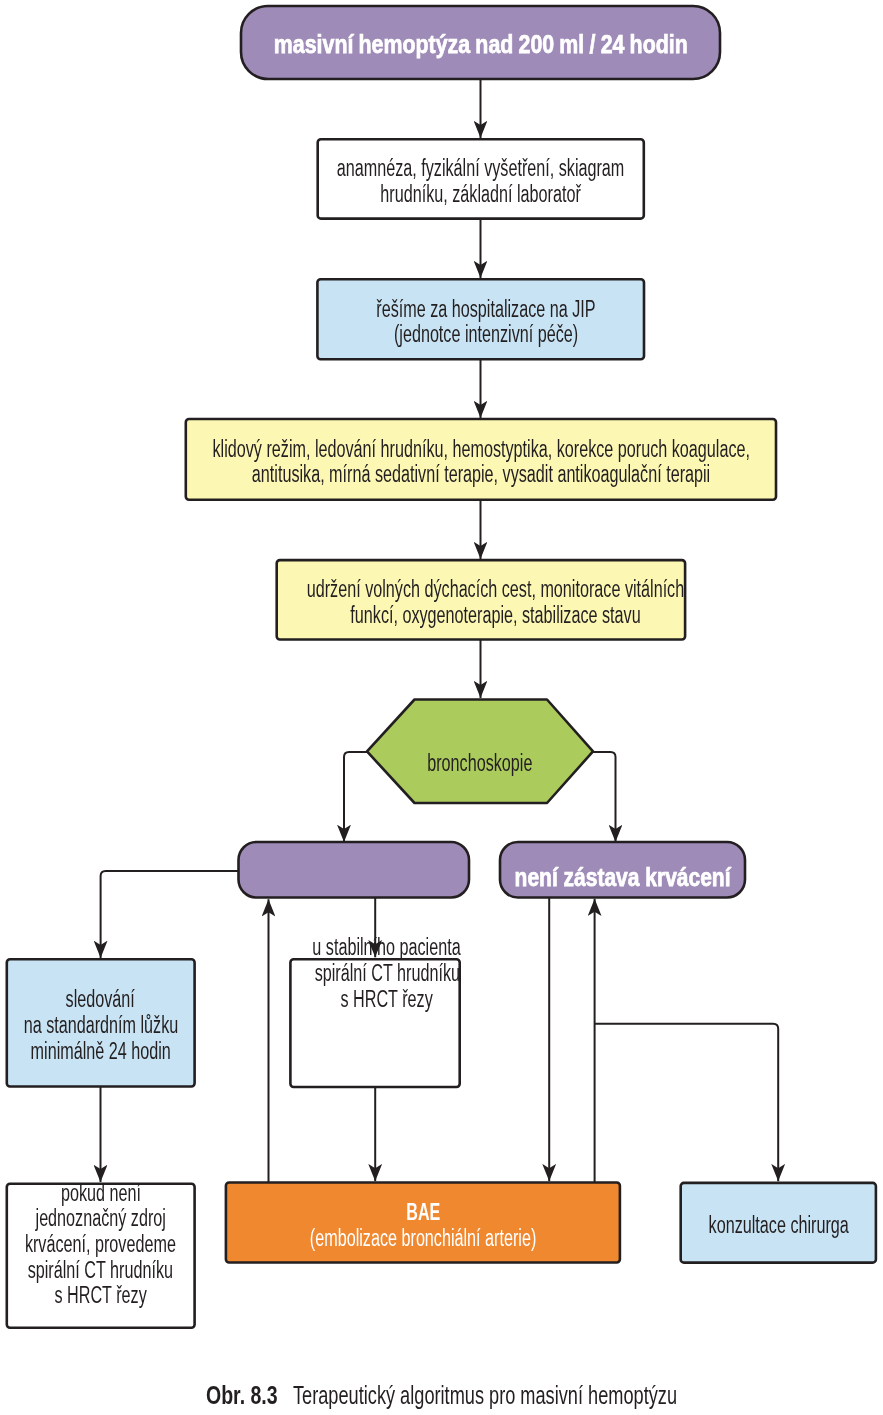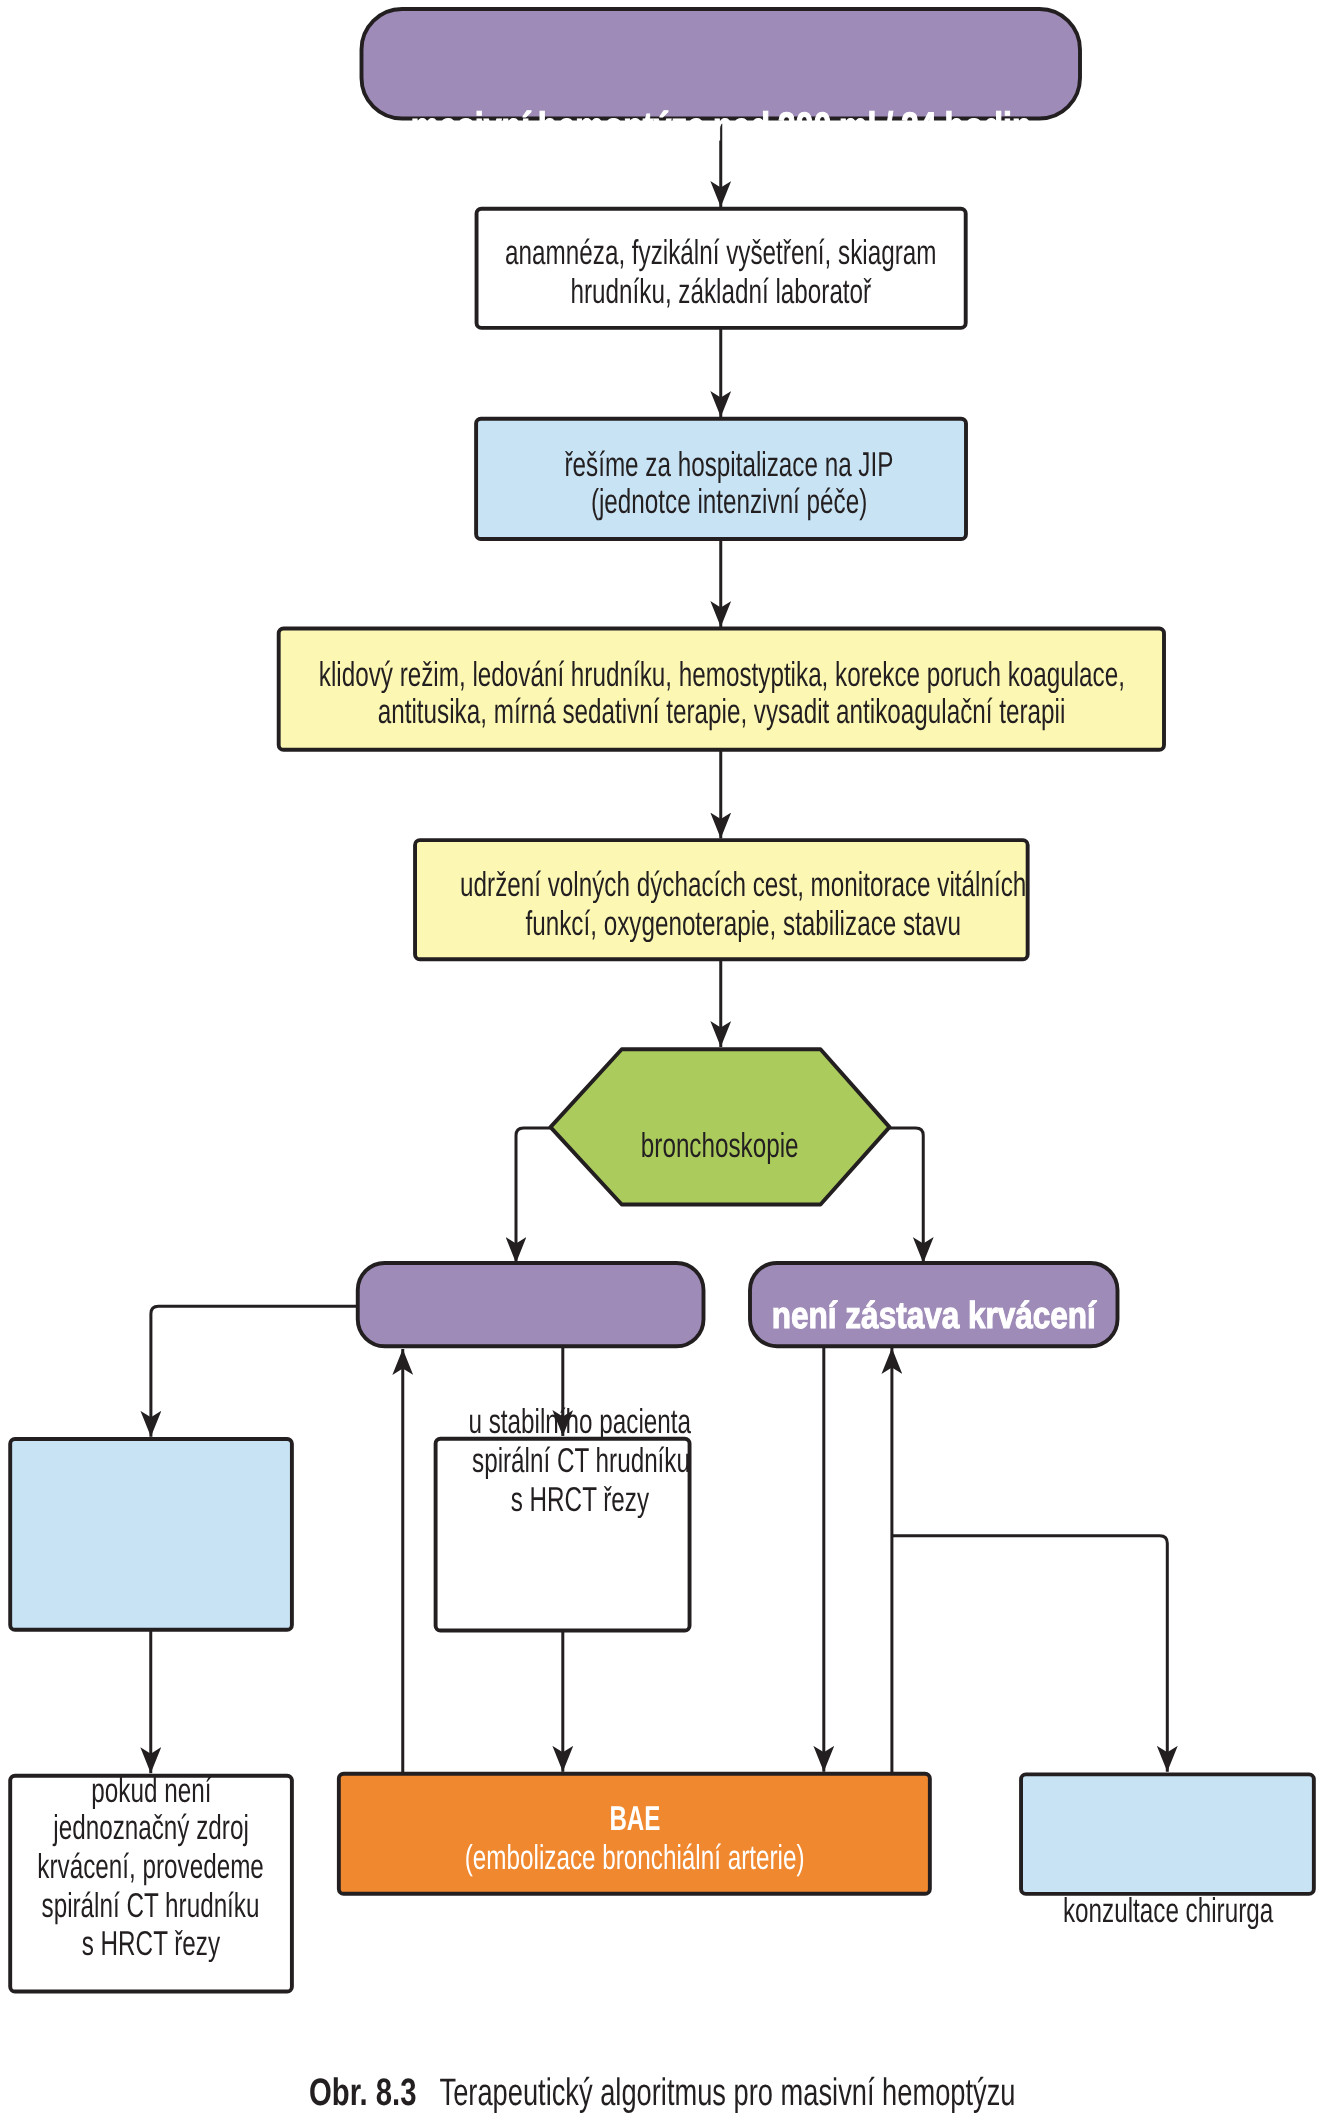--- a/index.html
+++ b/index.html
@@ -59,21 +59,21 @@
     <rect x="238.5" y="842" width="230.5" height="55.5" rx="18" fill="#9e8bb8"></rect>
     <rect x="500" y="842" width="245" height="55.5" rx="18" fill="#9e8bb8"></rect>
     <rect x="6.8" y="959.3" width="187.8" height="127.2" rx="3.2" fill="#c8e3f3"></rect>
     <rect x="290.4" y="959.2" width="169.3" height="127.8" rx="3.2" fill="#ffffff"></rect>
     <rect x="6.8" y="1183.8" width="187.8" height="143.9" rx="3.2" fill="#ffffff"></rect>
     <rect x="225.9" y="1182.5" width="394.0" height="80.0" rx="3.2" fill="#f08830"></rect>
     <rect x="680.7" y="1182.9" width="195.2" height="79.7" rx="3.2" fill="#c8e3f3"></rect>
   </g>
 </svg>
 
-<div class="node start" style="left:241px;top:6px;width:479px;height:73px;margin-top:40px;">
+<div class="node start" style="left:241px;top:6px;width:479px;height:73px;">
   <div class="lines" style="top:1.3px">
         <span class="ntext bold26">masivní hemoptýza nad 200 ml / 24 hodin</span>
       </div>
 </div>
 
 <div class="node" style="left:317.7px;top:139.2px;width:326.1px;height:79.4px;">
   <div class="lines">
    <span class="ntext body">anamnéza, fyzikální vyšetření, skiagram</span>
    <span class="ntext body">hrudníku, základní laboratoř</span>
   </div>
@@ -106,20 +106,27 @@
       </div>
 </div>
 
 
 <div class="node" style="left:500px;top:842px;width:245px;height:67px;">
   <div class="lines" style="top:1.5px">
         <span class="ntext bold25">není zástava krvácení</span>
       </div>
 </div>
 
+<div class="node" style="left:6.8px;top:959.3px;width:187.8px;height:127.2px;">
+  <div class="lines">
+   <span class="ntext body">sledování</span>
+   <span class="ntext body">na standardním lůžku</span>
+   <span class="ntext body">minimálně 24 hodin</span>
+  </div>
+</div>
 
 <div class="node" style="left:290.4px;top:907px;width:193px;height:127.8px;">
   <div class="lines">
    <span class="ntext body">u stabilního pacienta</span>
    <span class="ntext body">spirální CT hrudníku</span>
    <span class="ntext body">s HRCT řezy</span>
   </div>
 </div>
 
 <div class="node" style="left:6.8px;top:1183.8px;width:187.8px;height:116px;">
@@ -132,21 +139,21 @@
   </div>
 </div>
 
 <div class="node" style="left:225.9px;top:1182.5px;width:394px;height:80px;text-align:right;">
   <div class="lines">
    <span class="ntext bold24 inv">BAE</span>
    <span class="ntext body inv">(embolizace bronchiální arterie)</span>
   </div>
 </div>
 
-<div class="node" style="left:680.7px;top:1182.9px;width:195.2px;height:79.7px;margin-top:48px;">
+<div class="node" style="left:680.7px;top:1182.9px;width:195.2px;height:79.7px;">
   <div class="lines">
         <span class="ntext body">konzultace chirurga</span>
       </div>
 </div>
 
 <div class="cap" style="left:206px;top:1381px;">
   <span class="ntext capbold">Obr. 8.3</span><span class="capgap"></span><span class="ntext captext">Terapeutický algoritmus pro masivní hemoptýzu</span>
 </div>
 
 </div>

